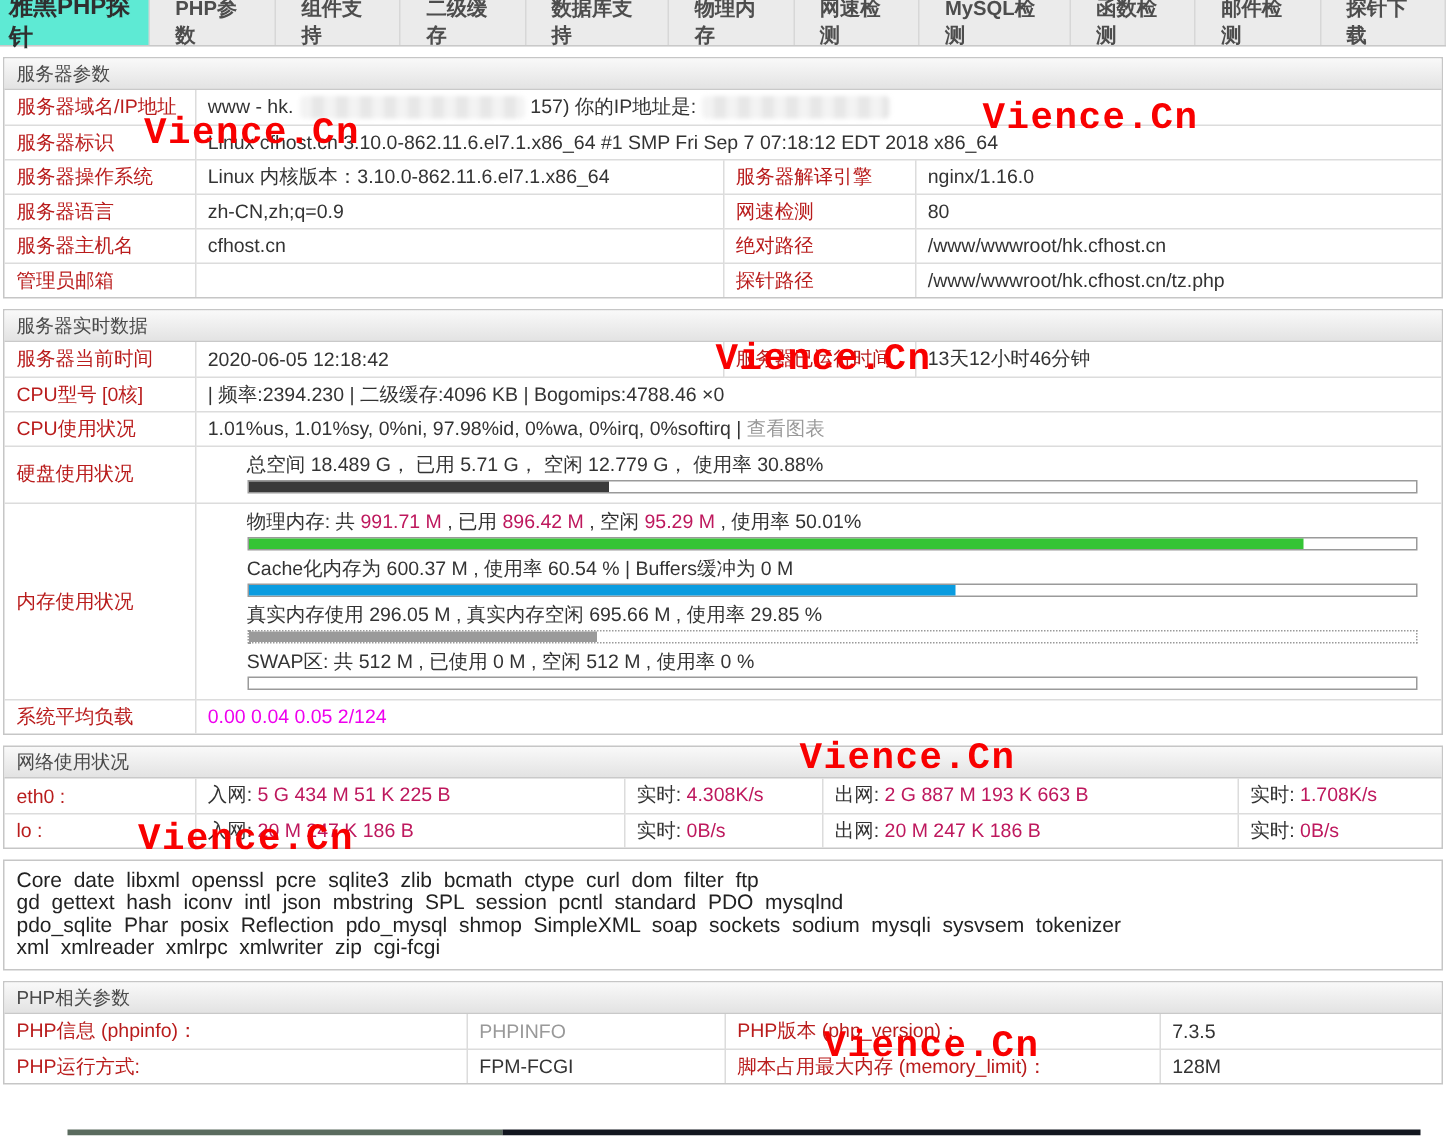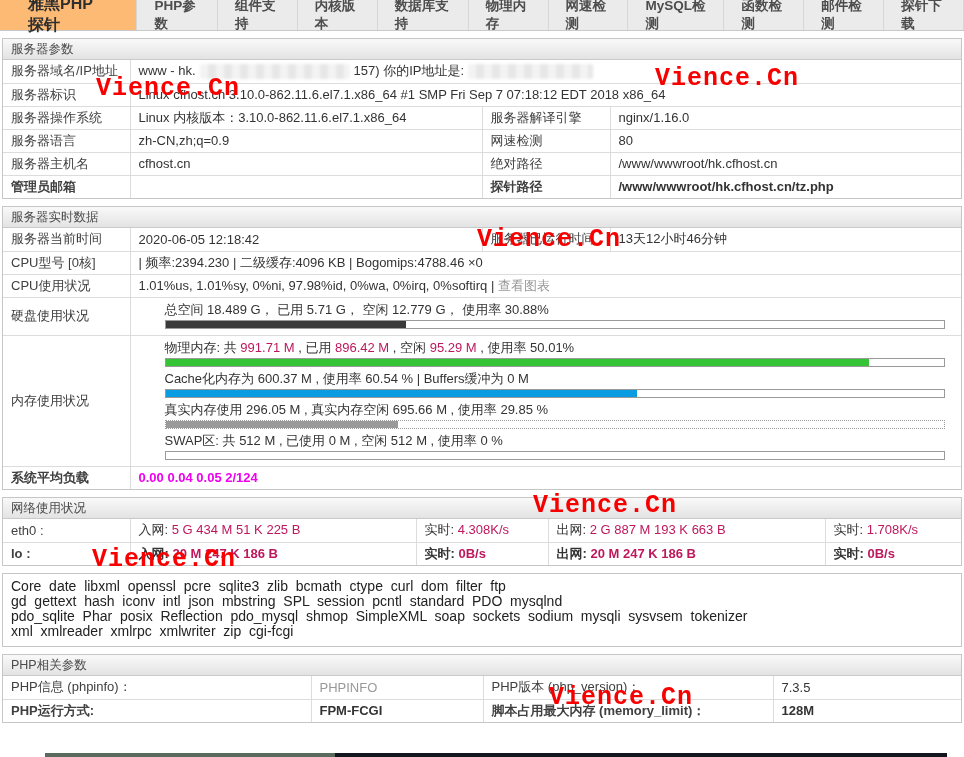--- a/index.html
+++ b/index.html
@@ -5,23 +5,23 @@
   * { box-sizing: border-box; }
   html,body { margin:0; padding:0; }
   body {
     width:964px; height:757px; position:relative; overflow:hidden;
     background:#fff; color:#333;
     font-family:"Liberation Sans", sans-serif; font-size:13px;
   }
   
   .nav { display:flex; height:31px; background:#ebebeb; border-bottom:1px solid #c9c9c9; }
   .nav .brand {
-    display:flex; align-items:center; padding:0 28px;
+    display:flex; align-items:center; padding:0 6px;
     font-size:16px; font-weight:bold; color:#2f2f2f;
-    background:#fdba74; border-right:1px solid #d7d7d7; cursor:pointer;
+    background:#5eead4; border-right:1px solid #d7d7d7; cursor:pointer;
   }
   .nav .tab {
     display:flex; align-items:center; padding:0 17px;
     font-size:13.5px; font-weight:bold; color:#4d4d4d;
     border-right:1px solid #d7d7d7; cursor:pointer;
   }
   
   .section { margin:7px 2px 0 2px; border:1px solid #c6c6c6; background:#fff; }
   .sec-header {
     height:21px; line-height:21px; padding-left:8px;
@@ -29,22 +29,22 @@
     background:linear-gradient(#f9f9f9,#e3e3e3); border-bottom:1px solid #c9c9c9;
   }
   table { border-collapse:collapse; width:100%; table-layout:fixed; }
   td {
     border:1px solid #dcdcdc; height:23px; padding:1px 8px;
     font-size:13px; vertical-align:middle; overflow:hidden; white-space:nowrap;
   }
   tr td:first-child { border-left:none; }
   tr td:last-child { border-right:none; }
   tr:first-child td { border-top:none; }
-  tr:last-child td { border-bottom:none;font-weight:bold; }
-  .label-cell { color:#404040; }
+  tr:last-child td { border-bottom:none; }
+  .label-cell { color:#b91c1c; }
   .multi { padding-top:3px; padding-bottom:3px;padding-left:34px; }
   
   .red { color:#be185d;margin-top:40px; }
   .magenta { color:#ee00ee; }
   .graylink { color:#999; cursor:pointer; }
   
   .bar {
     height:9px; border:1px solid #9a9a9a; background:#fff;
     width:99%; margin:2px 0 3px 0;
   }
@@ -84,21 +84,21 @@
   .strip-a { position:absolute; bottom:0; left:45px; width:290px; height:4px; background:#5a6b5e; z-index:60; }
   .strip-b { position:absolute; bottom:0; left:335px; width:612px; height:4px; background:#12161f; z-index:60; }
 </style>
 </head>
 <body>
 
 <div class="nav">
   <div class="brand">雅黑PHP探针</div>
   <div class="tab">PHP参数</div>
   <div class="tab">组件支持</div>
-  <div class="tab">内核版本</div>
+  <div class="tab">二级缓存</div>
   <div class="tab">数据库支持</div>
   <div class="tab">物理内存</div>
   <div class="tab">网速检测</div>
   <div class="tab">MySQL检测</div>
   <div class="tab">函数检测</div>
   <div class="tab">邮件检测</div>
   <div class="tab">探针下载</div>
 </div>
 
 <div class="section">

